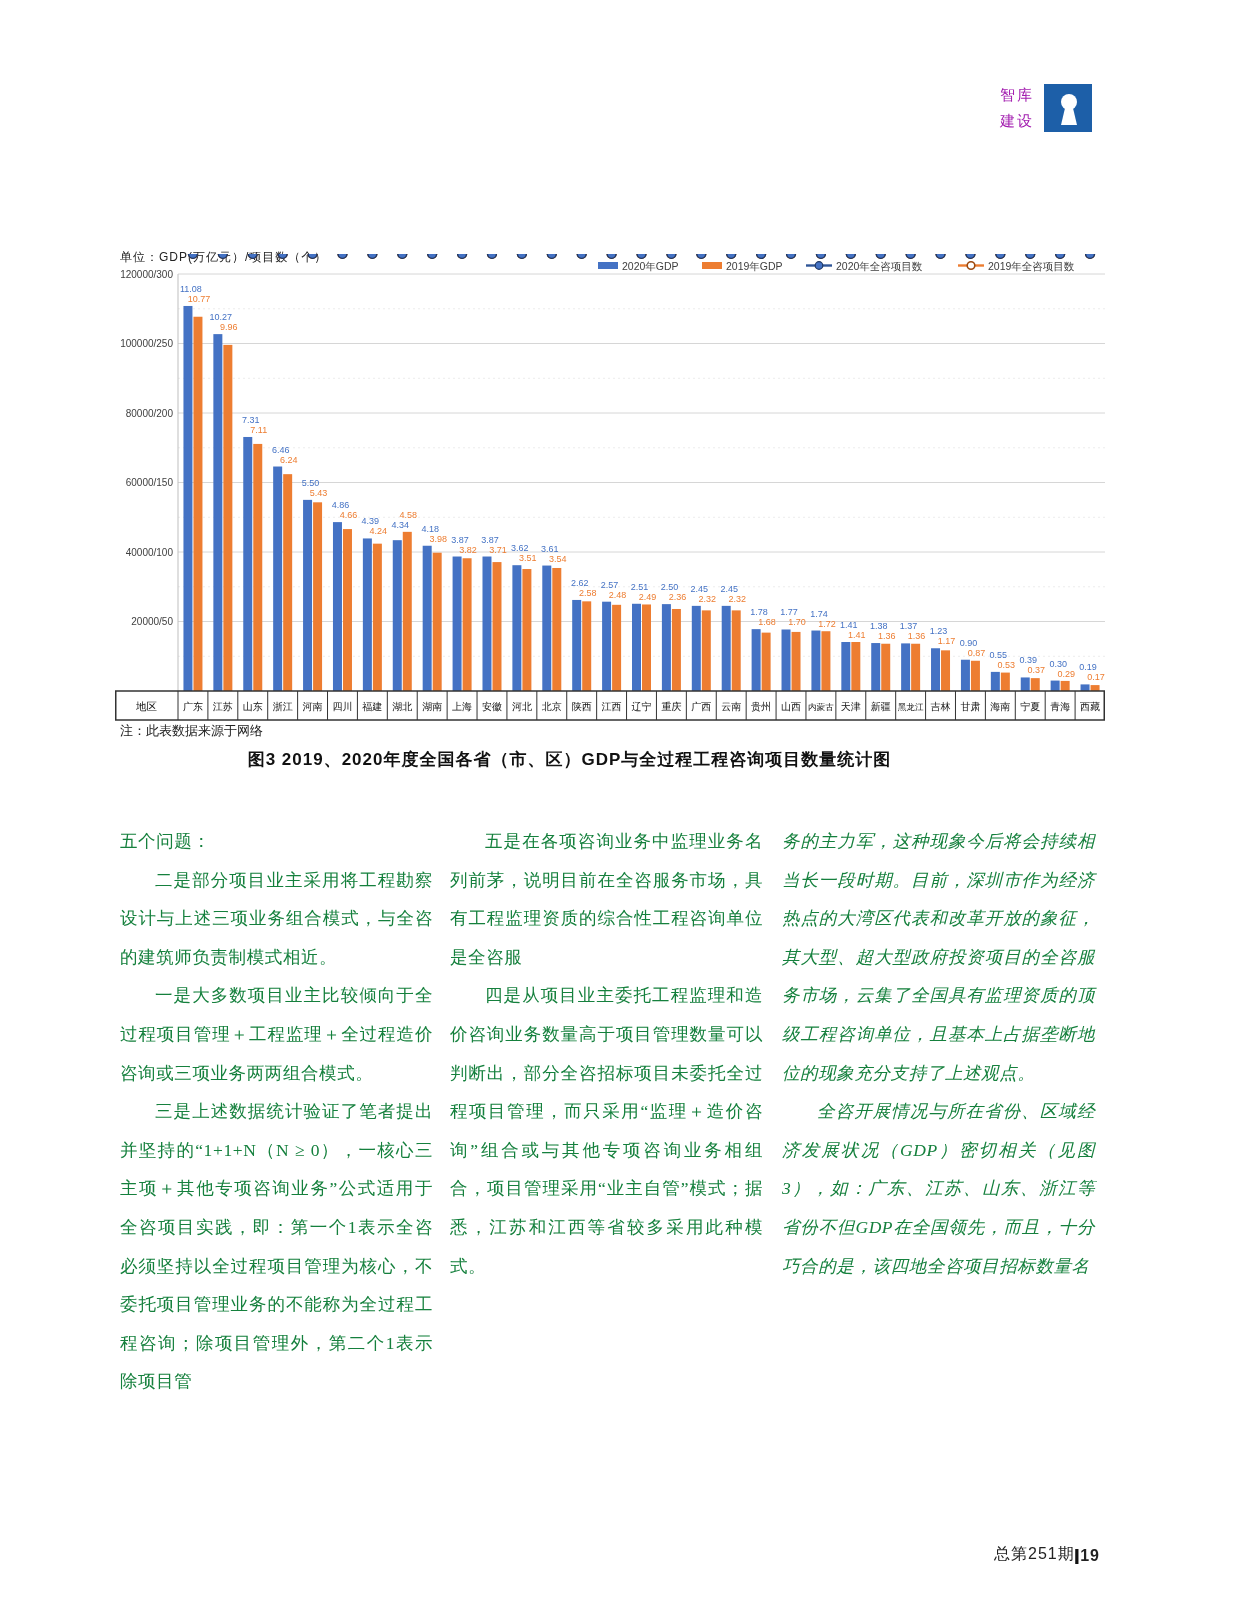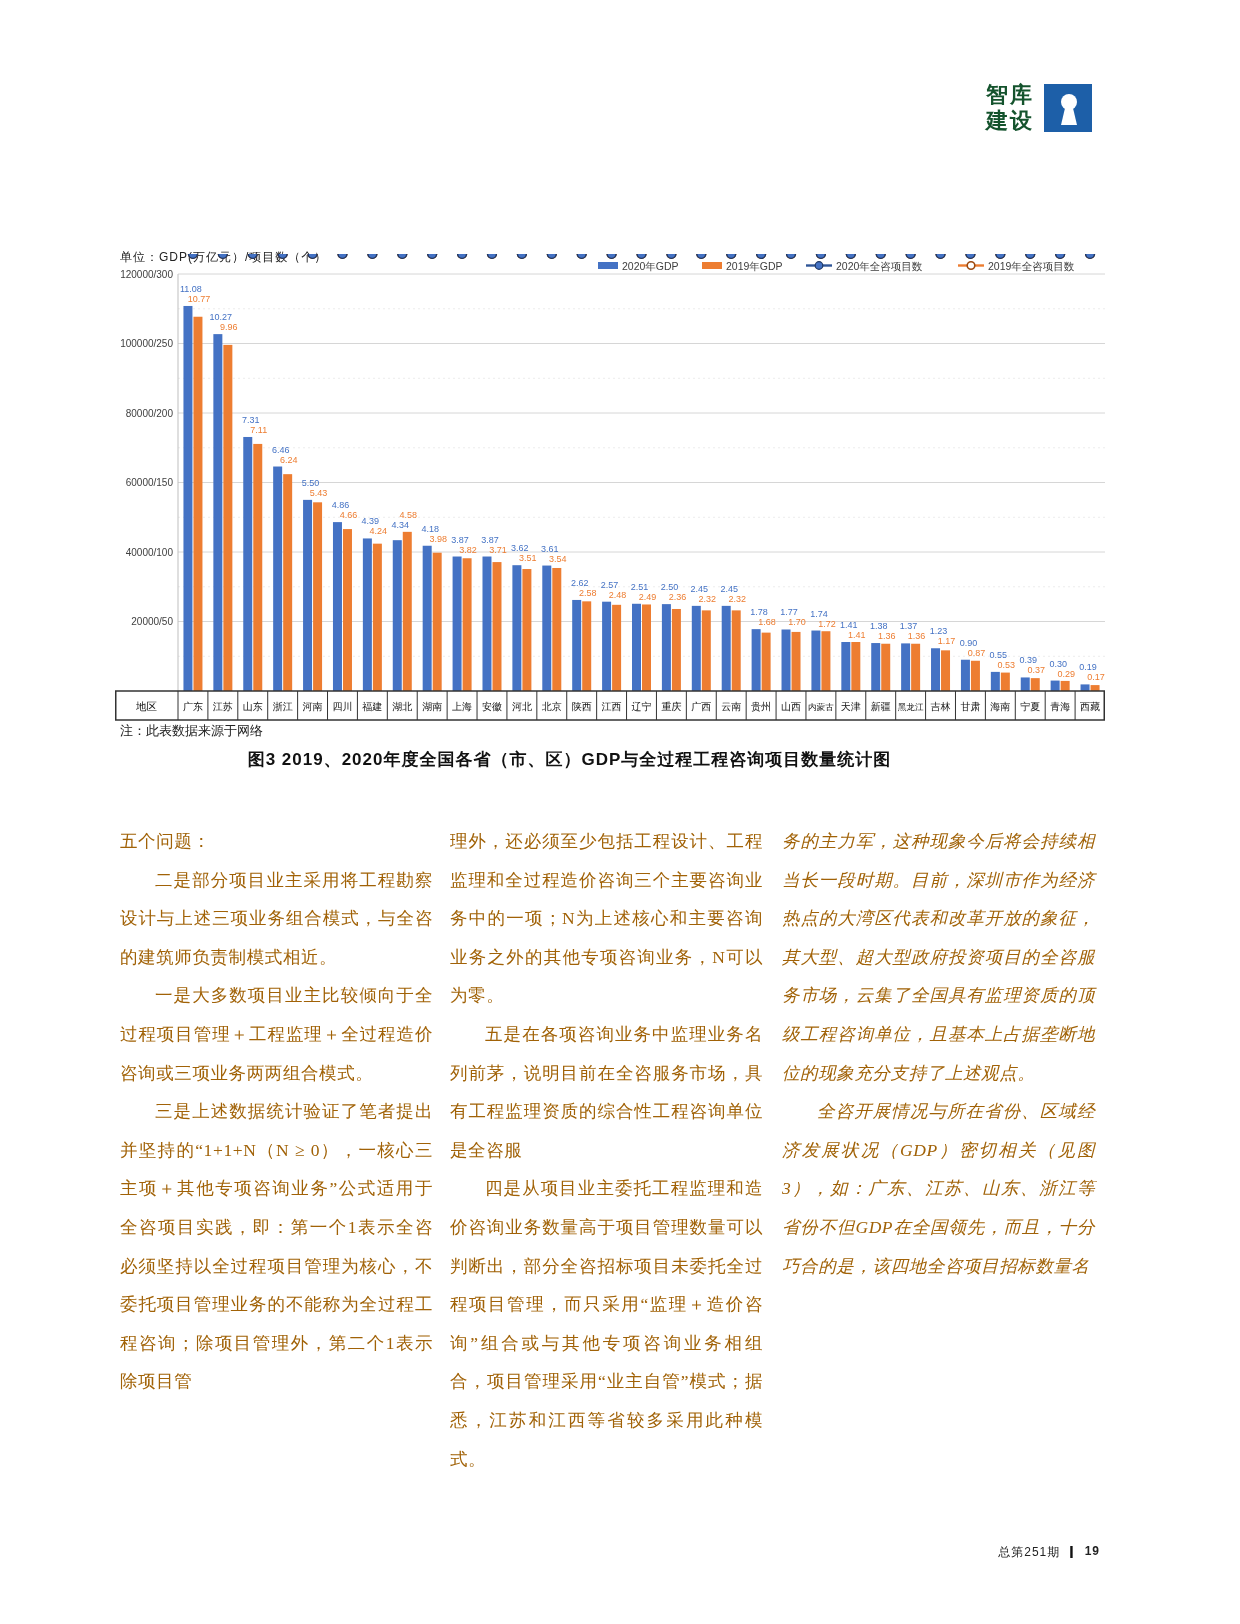--- a/index.html
+++ b/index.html
@@ -1,38 +1,38 @@
 <!DOCTYPE html>
 <html><head>
 <meta charset="utf-8">
 <style>
   html,body{margin:0;padding:0;background:#888;}
   .page{position:relative;width:1240px;height:1624px;background:#ffffff;margin:0 auto;overflow:hidden;
         font-family:"Liberation Sans",sans-serif;color:#111;}
   
   .logo{position:absolute;top:82px;right:148px;display:flex;align-items:center;gap:10px;}
-  .logo-text{color:#14532d;font-weight:bold;font-size:22px;line-height:26px;letter-spacing:2px;text-align:left;}
+  .logo-text{color:#a21caf;font-weight:normal;font-size:15px;line-height:26px;letter-spacing:2px;text-align:left;}
   .logo-mark{width:48px;height:48px;background:#1d5fa8;position:relative;}
   .logo-mark svg{display:block;}
   
   .unit-label{position:absolute;left:120px;top:249px;font-size:12px;color:#222;letter-spacing:1px;}
   .chart-wrap{position:absolute;left:115px;top:254px;width:990px;height:492px;}
   .chart-note{position:absolute;left:120px;top:722px;font-size:13px;color:#222;}
   .chart-caption{position:absolute;left:0;top:748px;width:1139px;text-align:center;
                  font-size:17px;font-weight:bold;color:#111;letter-spacing:1px;}
   
   .col{position:absolute;top:822px;width:313px;font-family:"Liberation Serif",serif;
-       font-size:17.5px;line-height:38.6px;text-align:justify;color:#a16207;letter-spacing:0.6px;}
+       font-size:17.5px;line-height:38.6px;text-align:justify;color:#15803d;letter-spacing:0.6px;}
   .col p{margin:0;}
   .col p.indent{text-indent:2em;}
   .col p.bold{font-weight:bold;font-family:"Liberation Sans",sans-serif;letter-spacing:1px;}
   .col1{left:120px;} .col2{left:450px;} .col3{left:782px;font-style:italic;}
   
-  .footer{position:absolute;top:1544px;right:140px;font-size:12px;color:#222;letter-spacing:1px;
-          display:flex;align-items:flex-start;gap:10px;}
+  .footer{position:absolute;top:1544px;right:140px;font-size:16px;color:#222;letter-spacing:1px;
+          display:flex;align-items:flex-end;}
   .footer .sep{font-weight:bold;color:#111;transform:scaleX(1.6);}
   .footer .pg{font-weight:bold;}
 </style>
 </head>
 <body>
 
 <div class="page">
 
   <div class="logo">
     <div class="logo-text">
@@ -400,21 +400,20 @@
   <div class="chart-note">注：此表数据来源于网络</div>
   <div class="chart-caption">图3 2019、2020年度全国各省（市、区）GDP与全过程工程咨询项目数量统计图</div>
 
   <div class="col col1">
       <p>五个问题：</p>
       <p class="indent">二是部分项目业主采用将工程勘察设计与上述三项业务组合模式，与全咨的建筑师负责制模式相近。</p>
       <p class="indent">一是大多数项目业主比较倾向于全过程项目管理＋工程监理＋全过程造价咨询或三项业务两两组合模式。</p>
       <p class="indent">三是上述数据统计验证了笔者提出并坚持的“1+1+N（N ≥ 0），一核心三主项＋其他专项咨询业务”公式适用于全咨项目实践，即：第一个1表示全咨必须坚持以全过程项目管理为核心，不委托项目管理业务的不能称为全过程工程咨询；除项目管理外，第二个1表示除项目管</p>
     </div>
   <div class="col col2">
-      <p>理外，还必须至少包括工程设计、工程监理和全过程造价咨询三个主要咨询业务中的一项；N为上述核心和主要咨询业务之外的其他专项咨询业务，N可以为零。</p>
       <p class="indent">五是在各项咨询业务中监理业务名列前茅，说明目前在全咨服务市场，具有工程监理资质的综合性工程咨询单位是全咨服</p>
       <p class="indent">四是从项目业主委托工程监理和造价咨询业务数量高于项目管理数量可以判断出，部分全咨招标项目未委托全过程项目管理，而只采用“监理＋造价咨询”组合或与其他专项咨询业务相组合，项目管理采用“业主自管”模式；据悉，江苏和江西等省较多采用此种模式。</p>
     </div>
   <div class="col col3">
       <p>务的主力军，这种现象今后将会持续相当长一段时期。目前，深圳市作为经济热点的大湾区代表和改革开放的象征，其大型、超大型政府投资项目的全咨服务市场，云集了全国具有监理资质的顶级工程咨询单位，且基本上占据垄断地位的现象充分支持了上述观点。</p>
       <p class="indent">全咨开展情况与所在省份、区域经济发展状况（GDP）密切相关（见图3），如：广东、江苏、山东、浙江等省份不但GDP在全国领先，而且，十分巧合的是，该四地全咨项目招标数量名</p>
     </div>
 
   <div class="footer">
     <span>总第251期</span>

